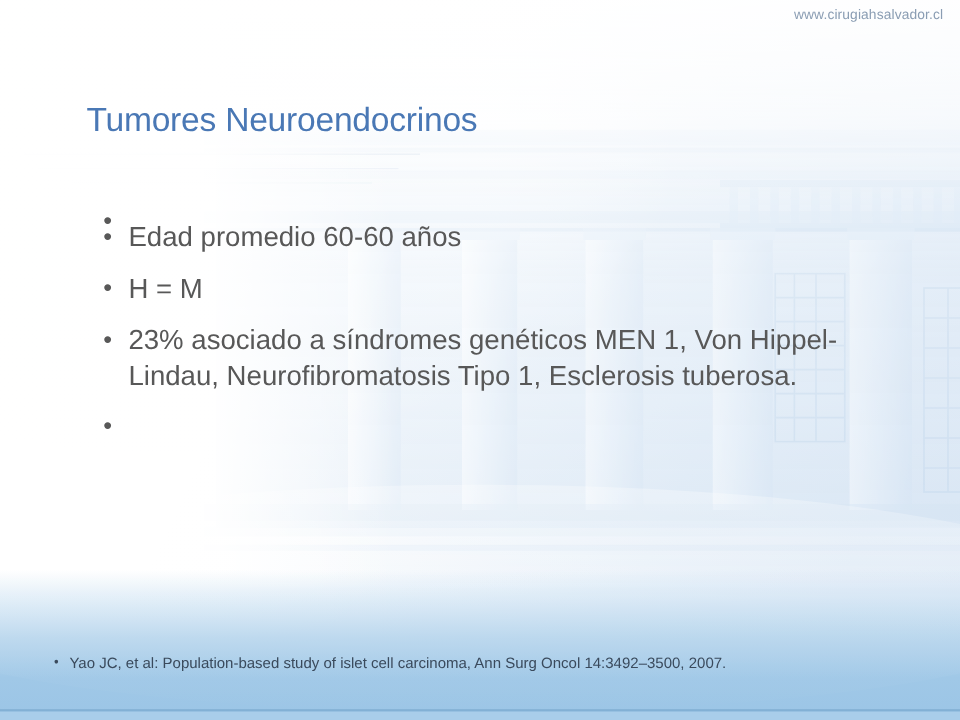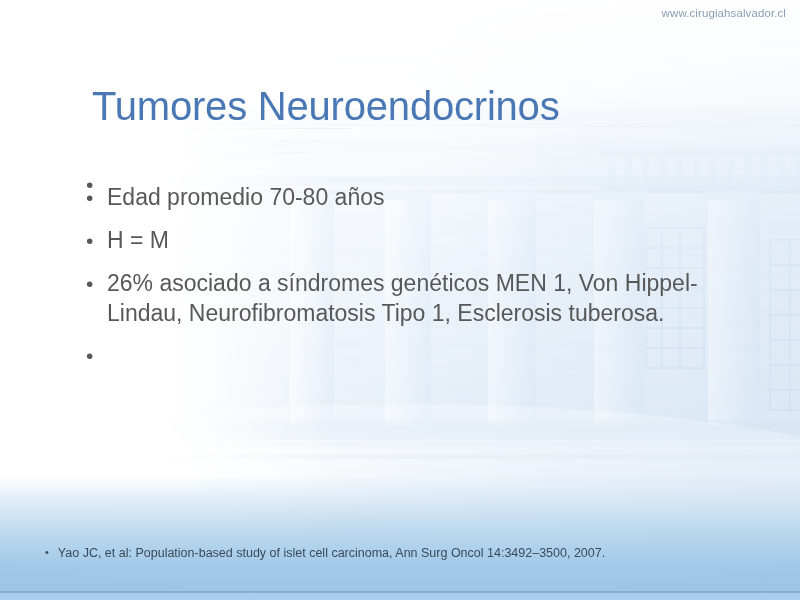--- a/index.html
+++ b/index.html
@@ -105,23 +105,23 @@
     top: 7px;
     font-size: 11.5px;
     letter-spacing: 0.1px;
     color: #8a9db3;
     white-space: nowrap;
     padding-left: 44px;
   }
 
   .slide-title {
     position: absolute;
-    left: 92px;
+    left: 72px;
     top: 62px;
-    font-size: 40px;
+    font-size: 28px;
     line-height: 1.05;
     font-weight: 400;
     color: #4a78b5;
     letter-spacing: -0.2px;
     white-space: nowrap;
     margin-top: 23px;
   }
 
   .body-list {
     position: absolute;
@@ -274,29 +274,29 @@
   <div class="site-url">www.cirugiahsalvador.cl</div>
 
   <h1 class="slide-title">Tumores Neuroendocrinos</h1>
 
   <ul class="body-list">
     <li>
       <span class="blt">•</span>
     </li>
     <li>
       <span class="blt">•</span>
-      <span>Edad promedio 70-80 años</span>
+      <span>Edad promedio 60-60 años</span>
     </li>
     <li>
       <span class="blt">•</span>
       <span>H = M</span>
     </li>
     <li>
       <span class="blt">•</span>
-      <span>26% asociado a síndromes genéticos MEN 1, Von Hippel-Lindau, Neurofibromatosis Tipo 1, Esclerosis tuberosa.</span>
+      <span>23% asociado a síndromes genéticos MEN 1, Von Hippel-Lindau, Neurofibromatosis Tipo 1, Esclerosis tuberosa.</span>
     </li>
     <li>
       <span class="blt">•</span>
     </li>
   </ul>
 
   <div class="citation">
     <span class="blt-sm">•</span>
     <span class="ctext">Yao JC, et al: Population-based study of islet cell carcinoma, Ann Surg Oncol 14:3492–3500, 2007.</span>
   </div>

